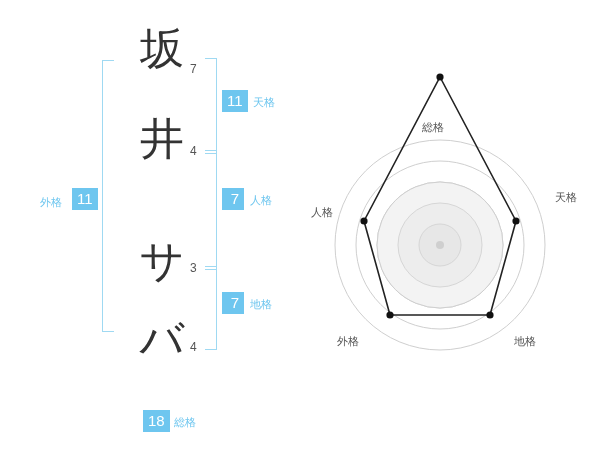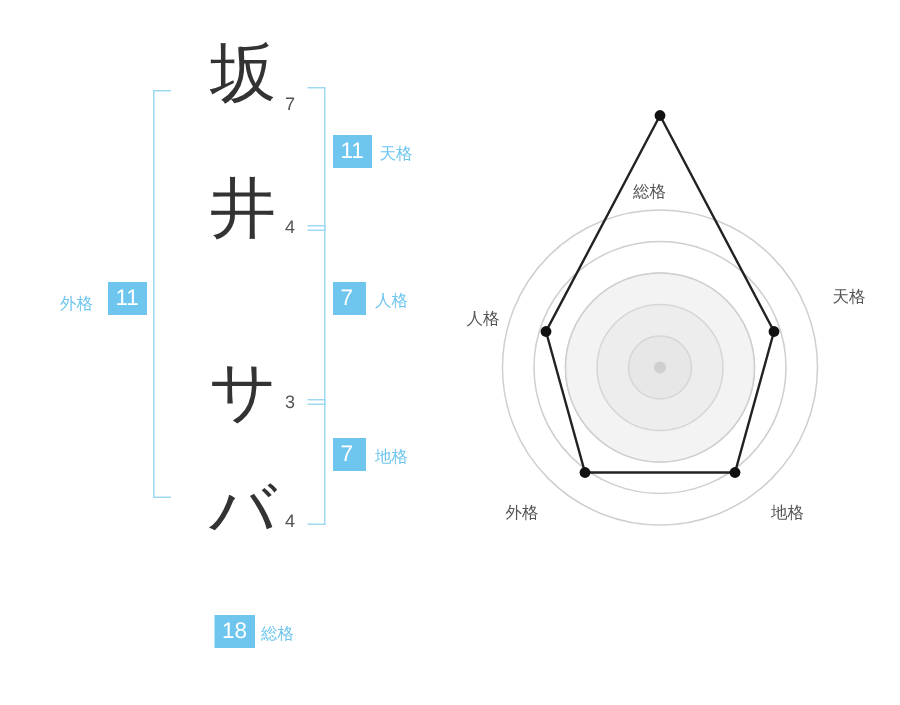--- a/index.html
+++ b/index.html
@@ -44,21 +44,21 @@
   }
   .badge {
     position: absolute;
     background: #6ec6ef;
     color: #ffffff;
     font-size: 15px;
     line-height: 22px;
     height: 22px;
     min-width: 22px;
     padding: 0 5px;
-    text-align: left;
+    text-align: right;
     box-sizing: border-box;
   }
   .badge-label {
     position: absolute;
     font-size: 11px;
     color: #6ec6ef;
   }
   
   .bracket {
     position: absolute;

